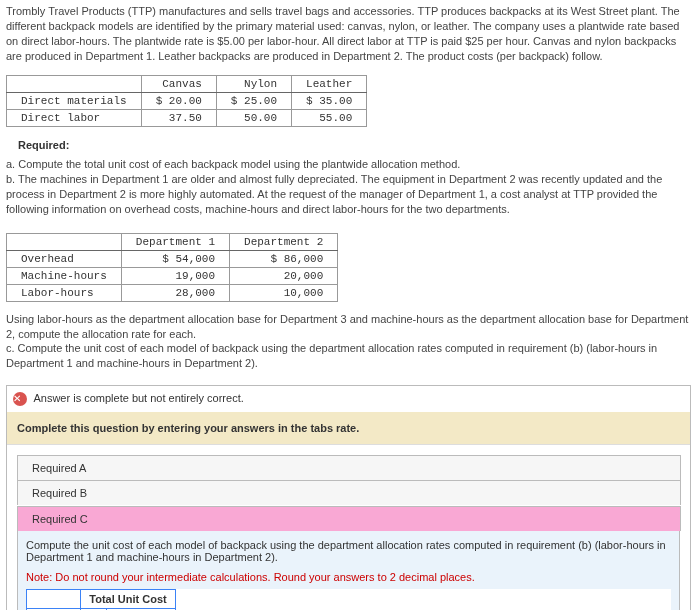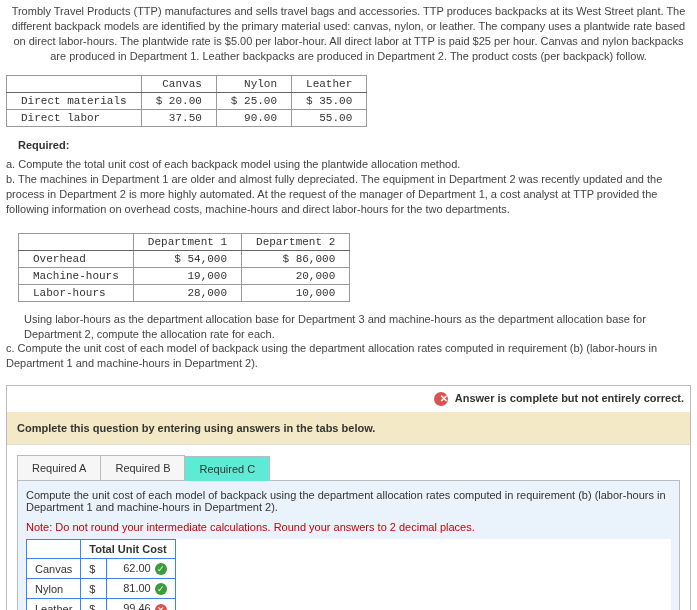--- a/index.html
+++ b/index.html
@@ -1,32 +1,32 @@
 <!DOCTYPE html>
 <html><head>
 <meta charset="utf-8">
 <style>
   * { box-sizing: border-box; margin: 0; padding: 0; }
   body { font-family: Arial, sans-serif; font-size: 11px; color: #333; background: #fff; width: 697px; }
-  .problem-text { padding: 4px 6px; line-height: 1.35; color: #444; text-align: center; }
+  .problem-text { padding: 4px 6px; line-height: 1.35; color: #444; }
   .data-table { margin: 8px 0 8px 6px; border-collapse: collapse; }
   .data-table th, .data-table td { padding: 2px 14px; text-align: right; font-family: 'Courier New', monospace; font-size: 11px; border: 1px solid #999; }
   .data-table .row-label { text-align: left; font-family: 'Courier New', monospace; }
   .data-table th { font-weight: normal; }
   .header-row td, .header-row th { border-bottom: 1px solid #666; }
   .required-heading { font-weight: bold; padding: 4px 18px; }
   .req-list { padding: 2px 6px 8px 6px; line-height: 1.35; color: #444; }
-  .indented { margin-left: 18px; }
+  .indented { }
   .answer-box { border: 1px solid #bbb; margin: 6px; background: #fff; }
-  .status-bar { text-align: right; padding: 6px; font-weight: bold; color: #333; }
+  .status-bar { text-align: left; padding: 6px; font-weight: normal; color: #333; }
   .status-bar .icon { display: inline-block; width: 14px; height: 14px; border-radius: 50%; background: #d9534f; color: #fff; line-height: 14px; font-size: 10px; vertical-align: middle; margin-right: 4px; }
   .instruction-bar { background: #f3e9c6; padding: 10px; font-weight: bold; border-bottom: 1px solid #ddd; }
-  .tabs { display: flex; padding: 10px 10px 0 10px; }
+  .tabs { display: flex; padding: 10px 10px 0 10px; flex-direction: column; }
   .tab { border: 1px solid #bbb; border-bottom: none; padding: 6px 14px; font-size: 11px; background: #f6f6f6; cursor: pointer; margin-right: -1px; }
-  .tab.active { background: #5eead4; font-weight: normal; position: relative; top: 1px; }
+  .tab.active { background: #f9a8d4; font-weight: normal; position: relative; top: 1px; }
   .tab-content { border: 1px solid #bbb; margin: 0 10px 10px 10px; padding: 8px; background: #eaf3fb; }
   .tab-instruction { color: #333; margin-bottom: 8px; }
   .tab-note { color: #c00; margin-bottom: 4px; }
   .answer-table { border-collapse: collapse; margin-top: 6px; background: #fff; }
   .answer-table th, .answer-table td { border: 1px solid #3b82f6; padding: 3px 8px; font-size: 11px; }
   .answer-table th { background: #fff; text-align: center; }
   .answer-table .val { text-align: right; }
   .mark { display: inline-block; width: 12px; height: 12px; border-radius: 50%; color: #fff; font-size: 9px; line-height: 12px; text-align: center; margin-left: 4px; vertical-align: middle; }
   .mark.ok { background: #3a9c3a; }
   .mark.bad { background: #d9534f; }
@@ -47,21 +47,21 @@
   </tr>
   <tr>
     <td class="row-label">Direct materials</td>
     <td>$ 20.00</td>
     <td>$ 25.00</td>
     <td>$ 35.00</td>
   </tr>
   <tr>
     <td class="row-label">Direct labor</td>
     <td>37.50</td>
-    <td>90.00</td>
+    <td>50.00</td>
     <td>55.00</td>
   </tr>
 </tbody>
   </table>
 
 <div class="required-heading">Required:</div>
 <div class="req-list">
   <div>a. Compute the total unit cost of each backpack model using the plantwide allocation method.</div>
   <div>b. The machines in Department 1 are older and almost fully depreciated. The equipment in Department 2 was recently updated and the process in Department 2 is more highly automated. At the request of the manager of Department 1, a cost analyst at TTP provided the following information on overhead costs, machine-hours and direct labor-hours for the two departments.</div>
 </div>
@@ -94,21 +94,21 @@
 <div class="req-list">
   <div class="indented">Using labor-hours as the department allocation base for Department 3 and machine-hours as the department allocation base for Department 2, compute the allocation rate for each.</div>
   <div>c. Compute the unit cost of each model of backpack using the department allocation rates computed in requirement (b) (labor-hours in Department 1 and machine-hours in Department 2).</div>
 </div>
 
 <div class="answer-box">
   <div class="status-bar">
     <span class="icon">✕</span>
     <span>Answer is complete but not entirely correct.</span>
   </div>
-  <div class="instruction-bar">Complete this question by entering using answers in the tabs below.</div>
+  <div class="instruction-bar">Complete this question by entering your answers in the tabs rate.</div>
 
   <div class="tabs">
     <div class="tab">Required A</div>
     <div class="tab">Required B</div>
     <div class="tab active">Required C</div>
   </div>
 
   <div class="tab-content">
     <div class="tab-instruction">Compute the unit cost of each model of backpack using the department allocation rates computed in requirement (b) (labor-hours in Department 1 and machine-hours in Department 2).</div>
     <div class="tab-note">Note: Do not round your intermediate calculations. Round your answers to 2 decimal places.</div>

